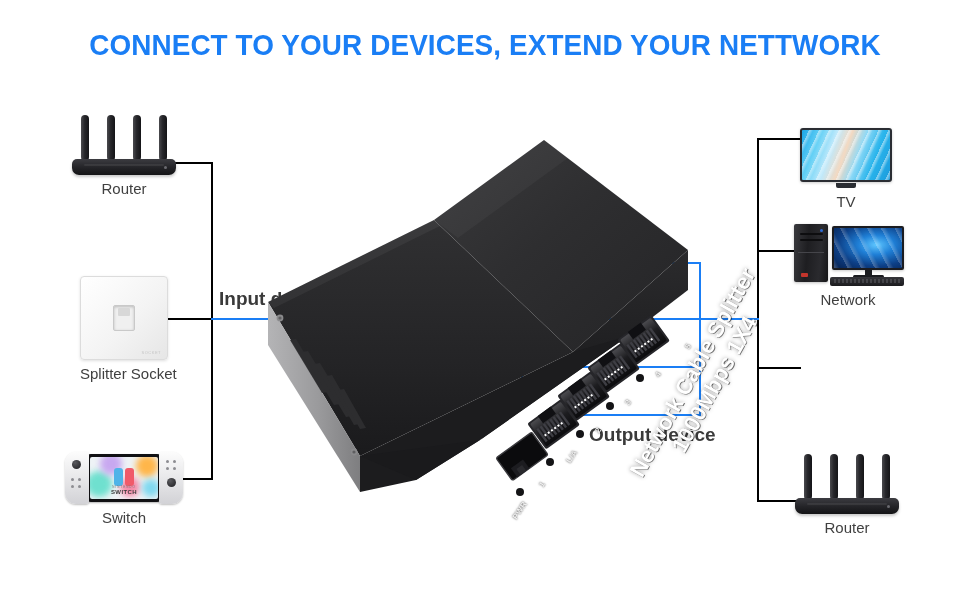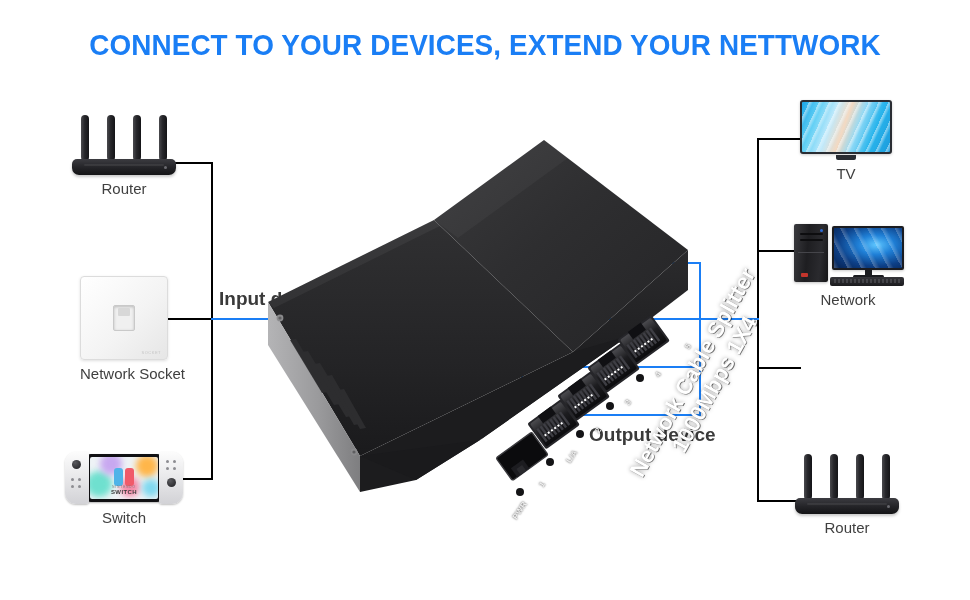--- a/index.html
+++ b/index.html
@@ -251,21 +251,21 @@
     </div>
     <div class="cap">Router</div>
   </div>
 
   <div class="dev" style="left:80px;top:276px;width:88px;">
     <div class="art socket">
       <div class="plate"></div>
       <div class="jack"></div>
       <div class="brand">SOCKET</div>
     </div>
-    <div class="cap">Network Socket</div>
+    <div class="cap">Splitter Socket</div>
   </div>
 
   <div class="dev" style="left:65px;top:452px;width:118px;">
     <div class="art nsw">
       <div class="screen">
         <div class="glass">
           <div class="blob" style="width:26px;height:26px;left:-4px;top:14px;background:#6fe0cf;"></div>
           <div class="blob" style="width:22px;height:22px;left:10px;top:-4px;background:#c8a8f0;"></div>
           <div class="blob" style="width:20px;height:20px;left:30px;top:20px;background:#f58aa8;"></div>
           <div class="blob" style="width:22px;height:22px;left:46px;top:-2px;background:#ffb64a;"></div>
@@ -288,21 +288,21 @@
         <span class="btn" style="left:7px;top:8px;"></span>
         <span class="btn" style="left:14px;top:8px;"></span>
         <span class="btn" style="left:7px;top:15px;"></span>
         <span class="btn" style="left:14px;top:15px;"></span>
         <span class="stick" style="left:8px;top:26px;"></span>
       </div>
     </div>
     <div class="cap">Switch</div>
   </div>
 
-  <div class="dev" style="left:800px;top:100px;width:92px;">
+  <div class="dev" style="left:800px;top:128px;width:92px;">
     <div class="art tv">
       <div class="panel">
           <div class="pic"></div>
         </div>
       <div class="stand"></div>
     </div>
     <div class="cap">TV</div>
   </div>
 
   <div class="dev" style="left:792px;top:224px;width:112px;">

